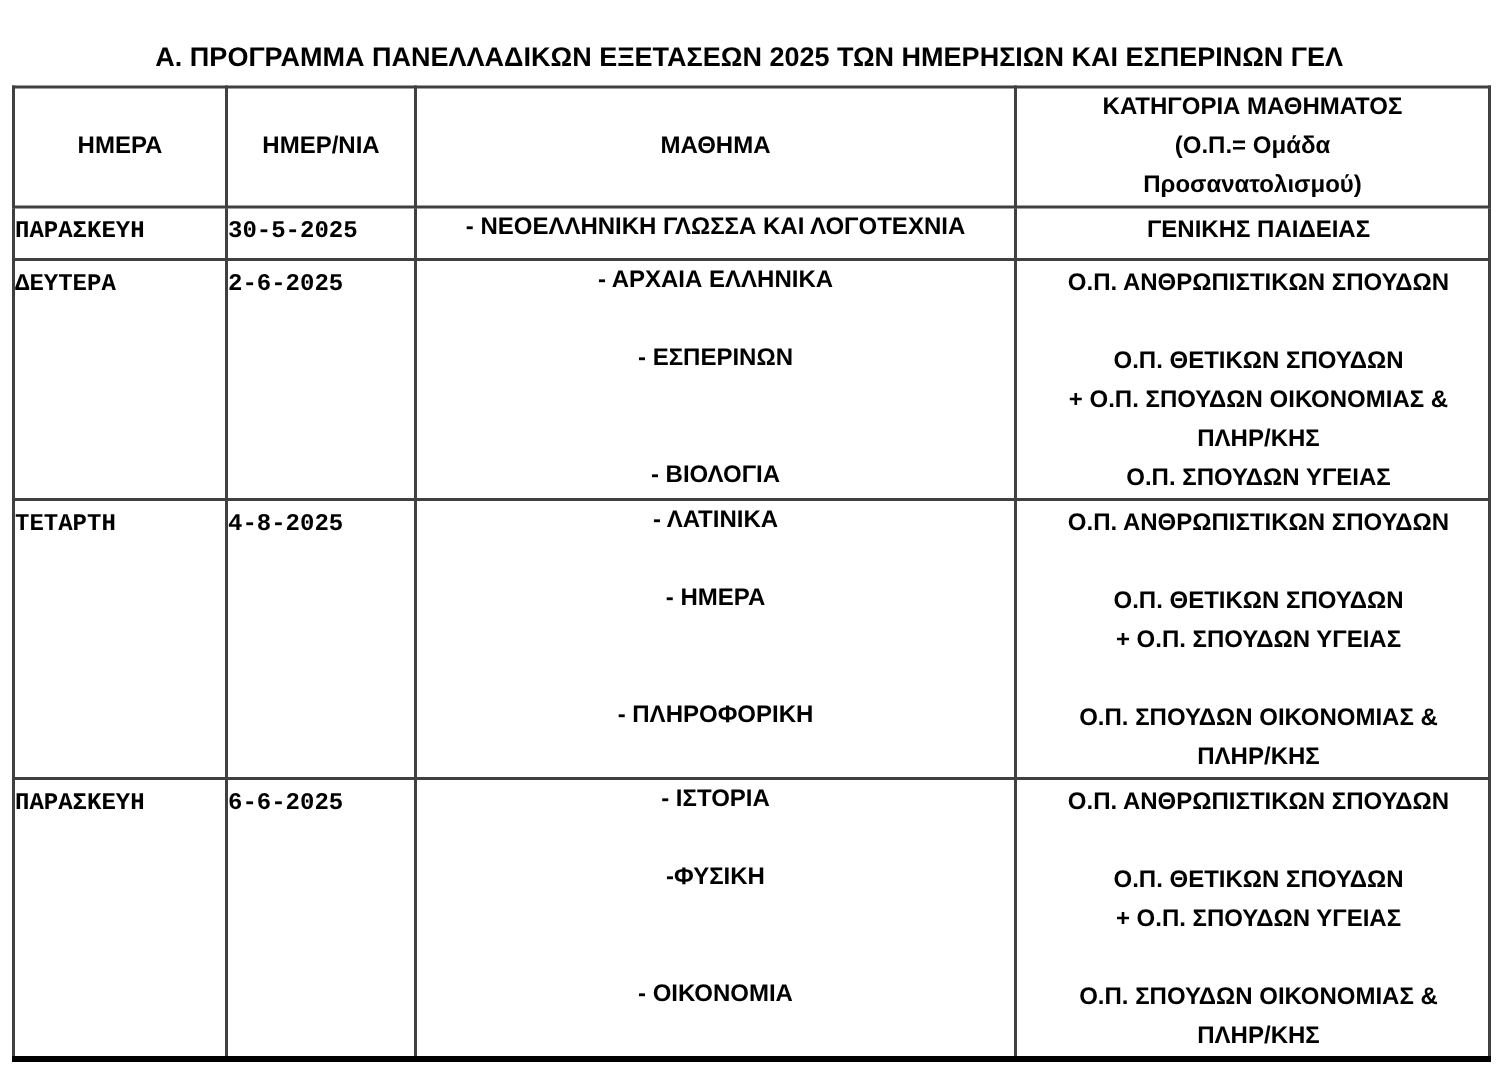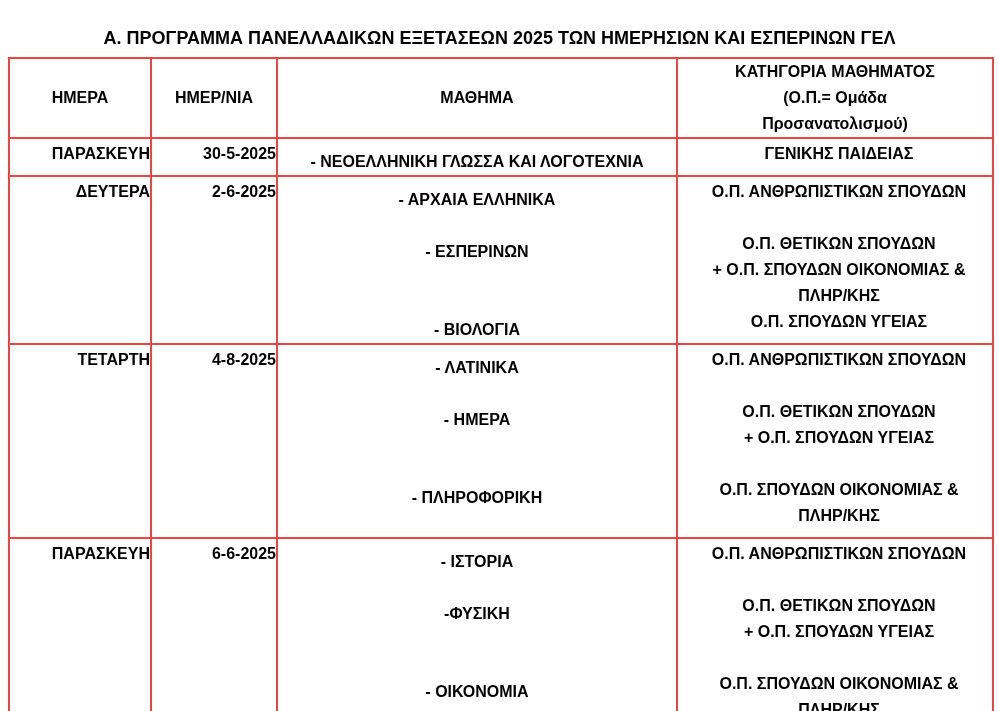--- a/index.html
+++ b/index.html
@@ -32,45 +32,46 @@
     border-collapse: collapse;
     table-layout: fixed;
     border: 2px solid #000;
     border-bottom-width: 4px;
   }
   col.c-day      { width: 142px; }
   col.c-date     { width: 126px; }
   col.c-subject  { width: 400px; }
   col.c-category { width: 316px; }
   th, td {
-    border: 2px solid #ef4444;
+    border: 2px solid #404040;
     padding: 0;
     font-size: 16px;
     font-weight: bold;
     vertical-align: top;
     overflow: hidden;
   }
   thead tr { height: 80px; }
   thead th { vertical-align: middle; text-align: center; }
   tbody tr:nth-child(1) { height: 35px;  }
   tbody tr:nth-child(2) { height: 156px; }
   tbody tr:nth-child(3) { height: 186px; border-radius: 18px; }
   tbody tr:nth-child(4) { height: 183px; }
   .line {
     height: 26px;
     line-height: 26px;
     white-space: nowrap;
   }
   td.day-cell, td.date-cell {
-    text-align: right;
+    text-align: left;
     padding-top: 2px;
+    font-family: Liberation Mono, monospace;
   }
   td.subject-cell {
     text-align: center;
-    padding-top: 10px;
+    padding-top: 0;
   }
   td.category-cell {
     text-align: center;
     padding-top: 2px;
     padding-left: 8px;
   }
 </style>
 </head>
 <body>
 

